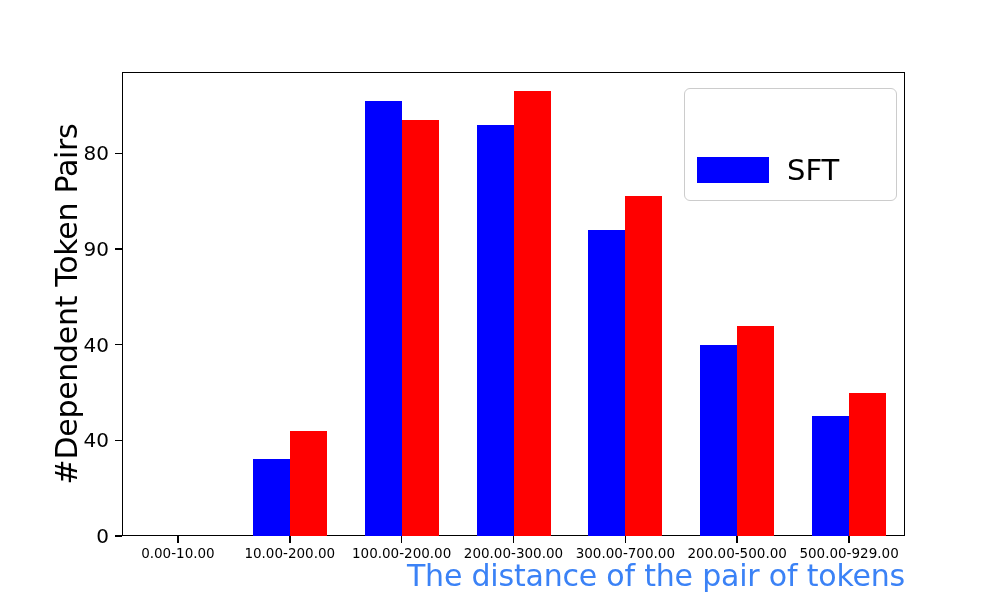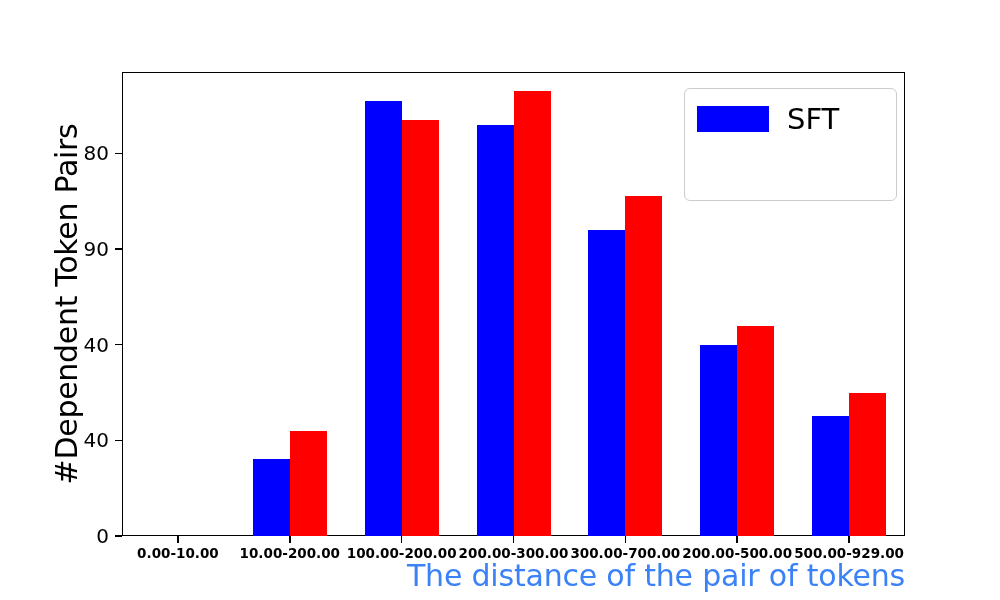--- a/index.html
+++ b/index.html
@@ -86,21 +86,20 @@
   }
   .x-tick .tick-text {
     position: absolute;
     left: -70px;
     top: 9px;
     width: 140px;
     text-align: center;
     font-size: 13.5px;
     color: #000000;
     white-space: nowrap;
-    font-weight: bold;
   }
   #x-axis-label {
     position: absolute;
     left: 122px;
     top: 558px;
     width: 783px;
     text-align: right;
     font-size: 30px;
     color: #3b82f6;
     white-space: nowrap;
@@ -119,21 +118,21 @@
     left: 684px;
     top: 88px;
     width: 213px;
     height: 113px;
     border: 1px solid #cccccc;
     border-radius: 6px;
     background: #ffffff;
     padding: 10px 12px;
     display: flex;
     flex-direction: column;
-    justify-content: space-between;
+    justify-content: flex-end;
   }
   .legend-row {
     display: flex;
     align-items: center;
     height: 40px;
   }
   .legend-swatch {
     width: 72px;
     height: 26px;
     margin-right: 18px;

